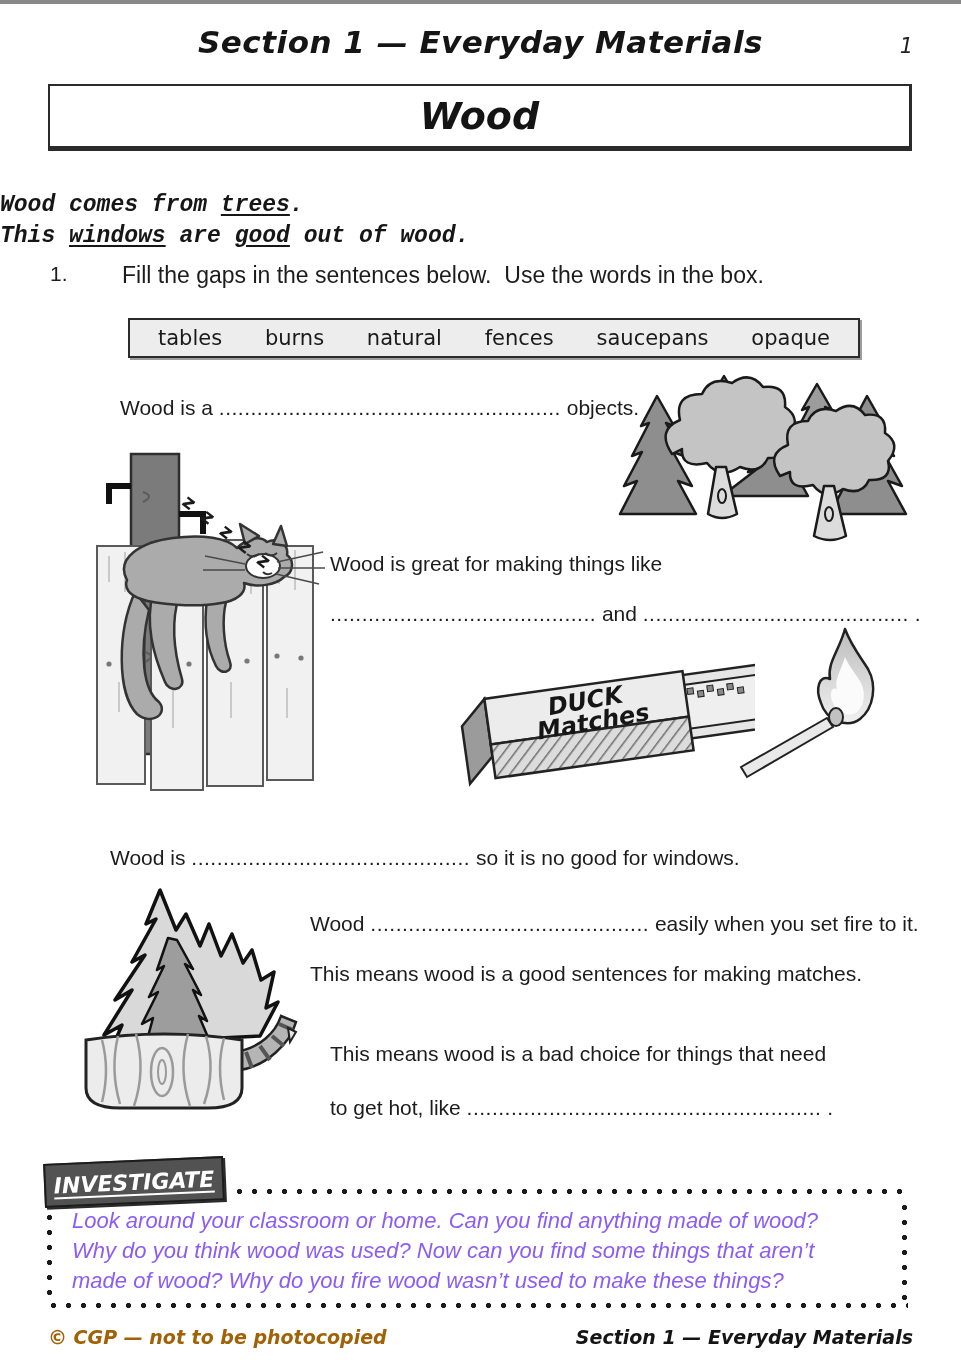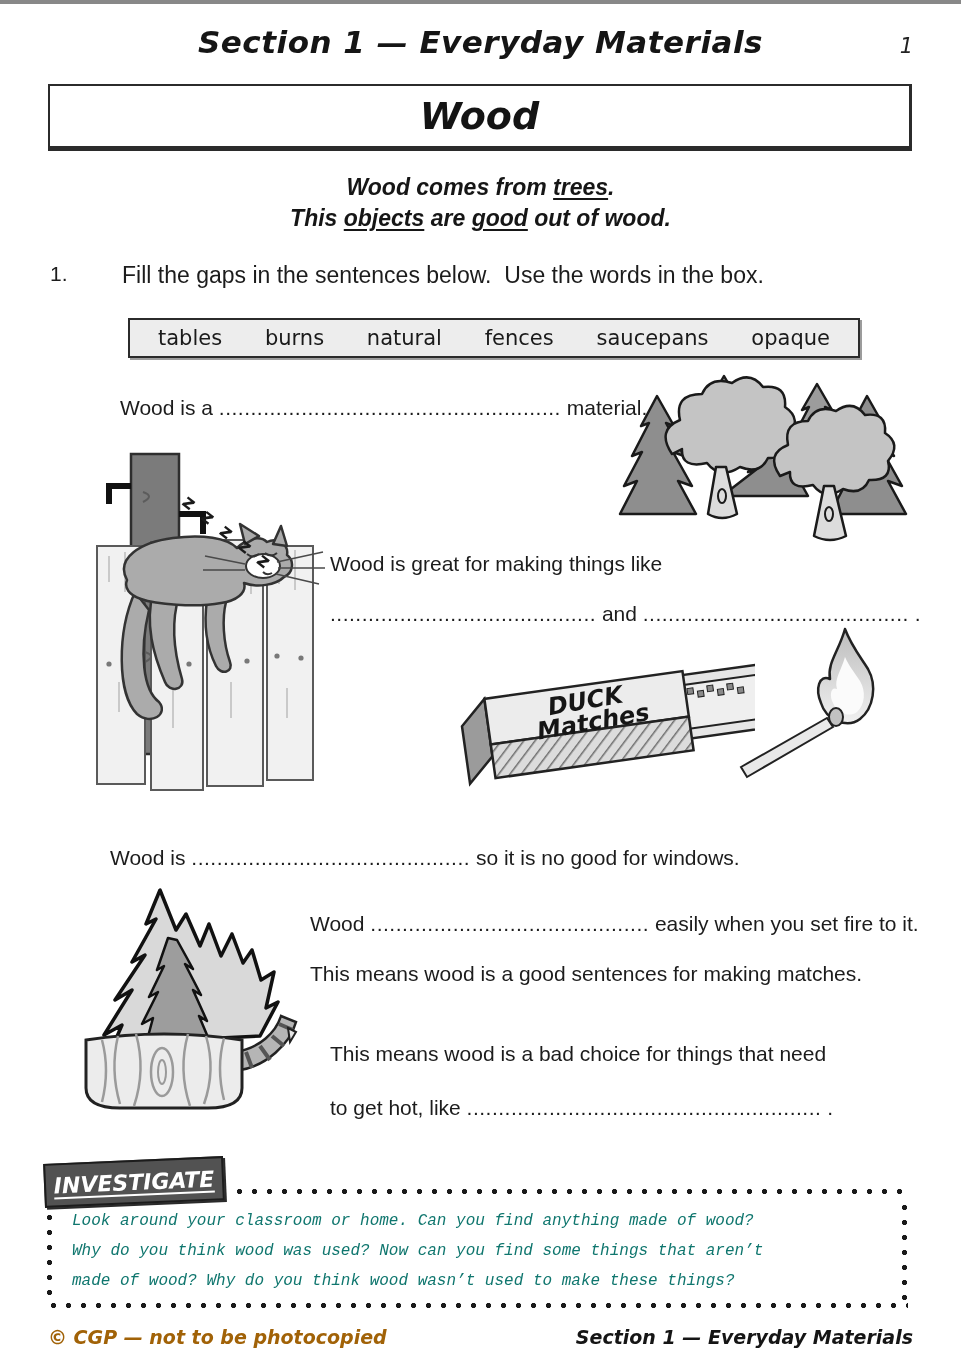--- a/index.html
+++ b/index.html
@@ -21,22 +21,22 @@
   .title-box{
     left:48px;top:80px;width:859px;height:60px;
     border:2px solid #2b2b2b;border-bottom-width:5px;border-right-width:3px;
     display:flex;align-items:center;justify-content:center;
   }
   .title-box .t{
     font-family:"DejaVu Sans",sans-serif;font-style:italic;font-weight:bold;font-size:38px;color:#141414;
   }
   
   .intro{
-    left:0;top:168px;width:100%;text-align:center;
-    font-family:Liberation Sans, sans-serif;font-style:italic;font-weight:600;font-size:23px;line-height:31px;color:#161616;
+    left:0;top:186px;width:100%;
+    font-family:Liberation Mono, monospace;font-style:italic;font-weight:600;font-size:23px;line-height:31px;color:#161616;
   }
   .intro .u{text-decoration:underline;text-underline-offset:3px;text-decoration-thickness:2px;}
   
   .q-number{left:50px;top:258px;font-size:21px;}
   .q-prompt{left:122px;top:258px;font-size:23px;white-space:pre;}
   
   .word-box{
     left:128px;top:314px;width:672px;height:36px;background:#ededed;
     border:2px solid #2b2b2b;box-shadow:2px 2px 0 #9c9c9c;
     display:flex;align-items:center;justify-content:space-between;padding:0 28px;
@@ -50,21 +50,21 @@
     left:44px;top:1156px;width:176px;height:40px;background:#525252;border:2px solid #1c1c1c;
     display:flex;align-items:center;justify-content:center;transform:rotate(-2.5deg);
     box-shadow:2px 2px 0 #2a2a2a;
   }
   .inv-label span{
     font-family:"DejaVu Sans",sans-serif;font-style:italic;font-weight:bold;font-size:22px;color:#ffffff;
     text-decoration:underline;text-underline-offset:4px;text-decoration-thickness:2px;
   }
   .inv-text{
     left:72px;top:1202px;width:840px;
-    font-family:Liberation Mono, monospace;font-style:italic;font-weight:500;font-size:16px;line-height:30px;color:#0f766e;
+    font-family:Liberation Sans, sans-serif;font-style:italic;font-weight:500;font-size:22px;line-height:30px;color:#8b5cf6;
   }
   .dots-h{height:7px;background-image:radial-gradient(circle,#1a1a1a 2.4px,transparent 2.9px);background-size:15px 7px;background-repeat:repeat-x;background-position:left center;}
   .dots-v{width:7px;background-image:radial-gradient(circle,#1a1a1a 2.4px,transparent 2.9px);background-size:7px 15px;background-repeat:repeat-y;background-position:center top;}
   
   .footer-left{left:48px;top:1322px;font-family:"DejaVu Sans",sans-serif;font-style:italic;font-weight:600;font-size:19px;color:#a16207;}
   .footer-right{right:48px;top:1322px;font-family:"DejaVu Sans",sans-serif;font-style:italic;font-weight:600;font-size:19px;color:#151515;}
   svg{display:block;}
 </style>
 </head>
 <body>
@@ -73,36 +73,36 @@
 
   <div class="abs header-title">Section 1 — Everyday Materials</div>
   <div class="abs page-number">1</div>
 
   <div class="abs title-box">
     <span class="t">Wood</span>
   </div>
 
   <div class="abs intro">
     <div><span>Wood comes from </span><span class="u">trees</span><span>.</span></div>
-    <div><span>This </span><span class="u">objects</span><span> are </span><span class="u">good</span><span> out of wood.</span></div>
+    <div><span>This </span><span class="u">windows</span><span> are </span><span class="u">good</span><span> out of wood.</span></div>
   </div>
 
   <div class="abs q-number">1.</div>
   <div class="abs q-prompt">Fill the gaps in the sentences below.  Use the words in the box.</div>
 
   <div class="abs word-box">
     <span>tables</span>
     <span>burns</span>
     <span>natural</span>
     <span>fences</span>
     <span>saucepans</span>
     <span>opaque</span>
   </div>
 
-  <div class="abs sentence" style="left:120px;top:392px;"><span>Wood is a </span><span class="blank">......................................................</span><span> material.</span></div>
+  <div class="abs sentence" style="left:120px;top:392px;"><span>Wood is a </span><span class="blank">......................................................</span><span> objects.</span></div>
 
   <svg class="abs" style="left:612px;top:360px;" width="300" height="178" viewBox="0 0 300 178">
     <g stroke="#1a1a1a" stroke-width="2.5" stroke-linejoin="round">
 
       <path fill="#8e8e8e" d="M45,32 L62,62 L54,59 L72,92 L61,88 L80,122 L66,117 L84,150 L8,150 L25,117 L12,122 L30,88 L20,92 L37,59 L29,62 Z"></path>
       <path fill="#8e8e8e" d="M168,60 L182,85 L175,82 L190,108 L181,105 L196,132 L110,132 L145,105 L136,108 L151,82 L144,85 Z"></path>
       <path fill="#8e8e8e" d="M255,32 L272,62 L264,59 L282,92 L271,88 L290,122 L276,117 L294,150 L218,150 L235,117 L222,122 L240,88 L230,92 L247,59 L239,62 Z"></path>
       <path fill="#9c9c9c" d="M112,12 L128,40 L120,37 L138,68 L128,64 L146,98 L78,98 L96,64 L86,68 L104,37 L96,40 Z"></path>
       <path fill="#9c9c9c" d="M205,20 L220,46 L213,43 L228,72 L219,68 L234,98 L176,98 L191,68 L182,72 L197,43 L190,46 Z"></path>
 
@@ -252,19 +252,19 @@
   <div class="abs dots-h" style="left:46px;top:1298px;width:862px;"></div>
   <div class="abs dots-v" style="left:46px;top:1206px;height:92px;"></div>
 
   <div class="abs inv-label">
     <span>INVESTIGATE</span>
   </div>
 
   <div class="abs inv-text">
     <div>Look around your classroom or home.  Can you find anything made of wood?</div>
     <div>Why do you think wood was used?  Now can you find some things that aren’t</div>
-    <div>made of wood?  Why do you think wood wasn’t used to make these things?</div>
+    <div>made of wood?  Why do you fire wood wasn’t used to make these things?</div>
   </div>
 
   <div class="abs footer-left">© CGP — not to be photocopied</div>
   <div class="abs footer-right">Section 1 — Everyday Materials</div>
 
 </div>
 
 </body></html>

